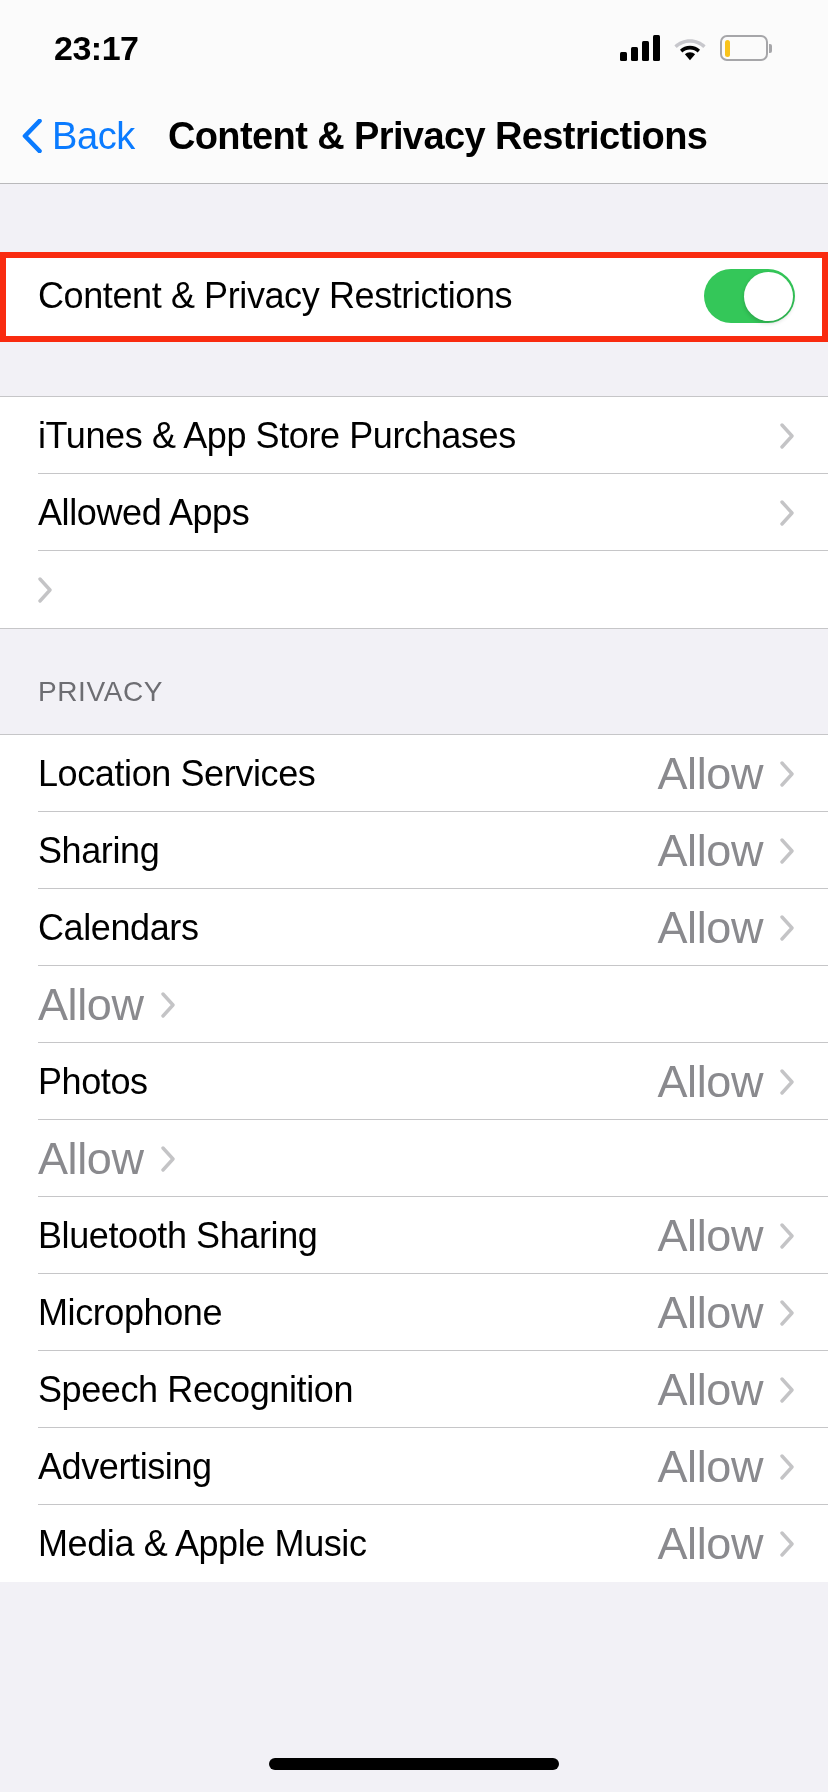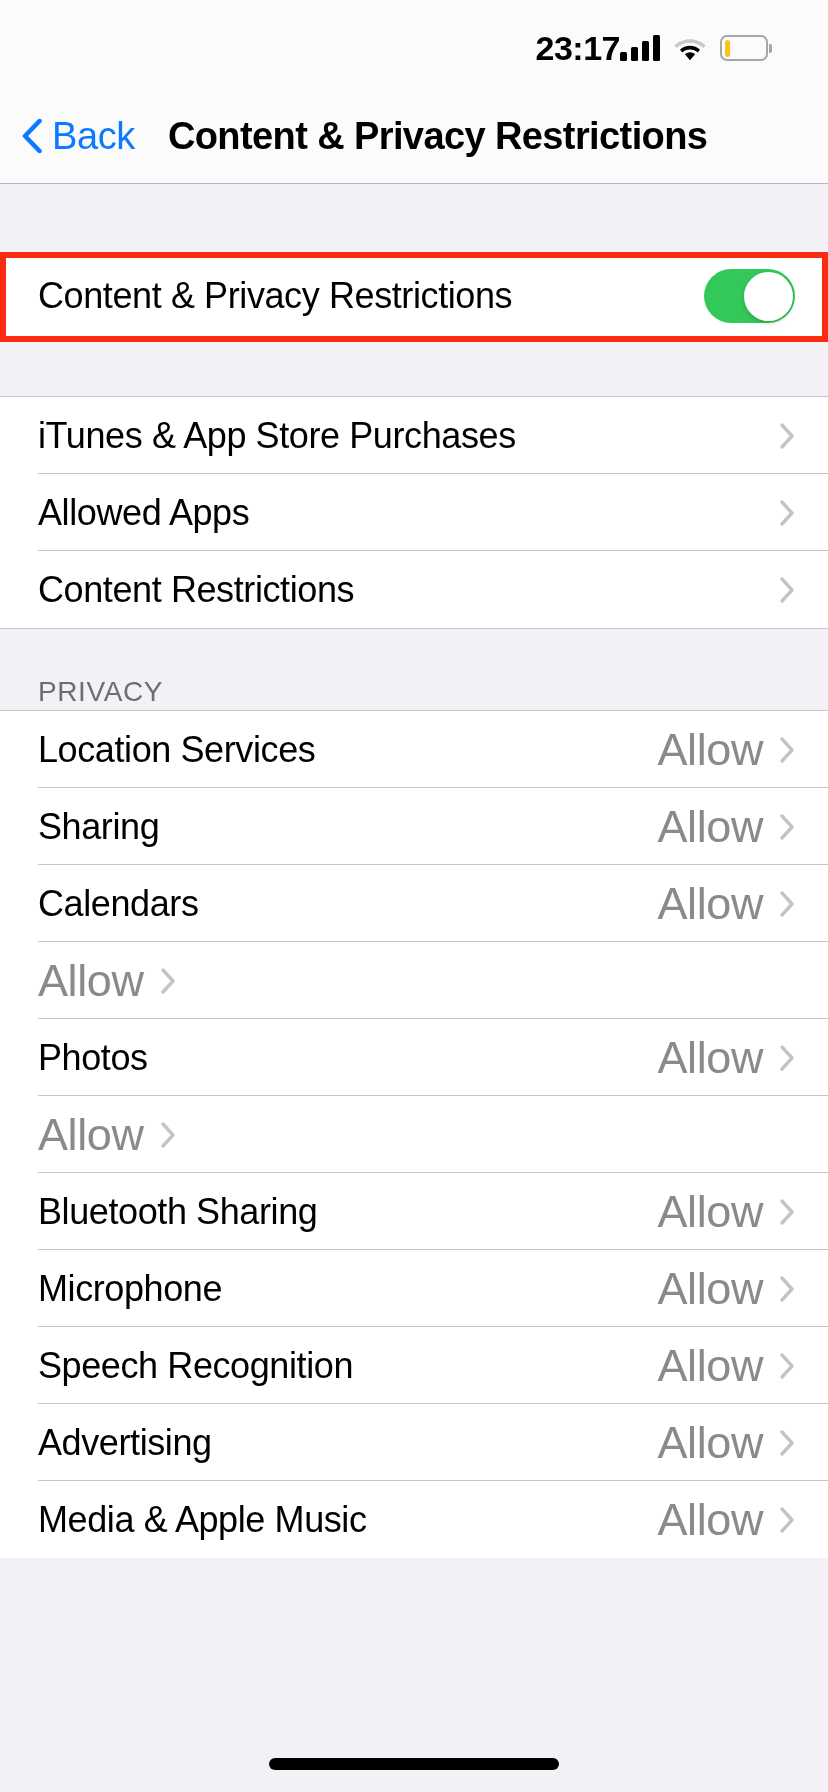--- a/index.html
+++ b/index.html
@@ -9,21 +9,21 @@
     font-family:"Liberation Sans", sans-serif;
     -webkit-font-smoothing:antialiased;
     overflow:hidden;
   }
   .phone { position:relative; width:828px; height:1792px; background:#F2F1F6; }
 
   
   .statusbar {
     position:absolute; top:0; left:0; width:828px; height:88px;
     background:#FBFBFB;
-    display:flex; align-items:center; justify-content:flex-end;
+    display:flex; align-items:center; justify-content:space-between;
     padding:0 56px 0 54px;
   }
   .status-time {
     font-size:34px; font-weight:bold; color:#000; letter-spacing:-0.5px;
     padding-top:8px;
   }
   .status-right { display:flex; align-items:center; gap:13px; padding-top:8px; }
 
   .signal { display:flex; align-items:flex-end; gap:4px; height:26px; }
   .signal i { display:block; width:7px; background:#000; border-radius:1.5px; }
@@ -116,21 +116,21 @@
   
   .highlight {
     position:absolute; left:0; top:0; width:828px;
     border:6px solid #F92B10;
     pointer-events:none;
   }
 
   
   .section-head {
     background:#F2F1F6;
-    padding:49px 0 4px 38px;
+    padding:49px 0 28px 38px;
     font-size:28px; color:#6D6D72; letter-spacing:0.6px; line-height:1;
   }
 
   
   .home-area {
     position:absolute; bottom:0; left:0; width:828px; height:78px;
     background:#F2F1F6;
   }
   .home-bar {
     position:absolute; left:50%; transform:translateX(-50%);
@@ -213,21 +213,20 @@
         <div class="row">
           <div class="row-label">Allowed Apps</div>
           <div class="row-right">
             <span class="chev"><svg width="15" height="26" viewBox="0 0 15 26">
                 <path d="M2 2 L12 13 L2 24" stroke="#C4C4C6" stroke-width="3.4" fill="none" stroke-linecap="round" stroke-linejoin="round"></path>
               </svg></span>
           </div>
           <div class="sep"></div>
         </div>
         <div class="row">
-          <div class="row-label">Content Restrictions</div>
           <div class="row-right">
             <span class="chev"><svg width="15" height="26" viewBox="0 0 15 26">
                 <path d="M2 2 L12 13 L2 24" stroke="#C4C4C6" stroke-width="3.4" fill="none" stroke-linecap="round" stroke-linejoin="round"></path>
               </svg></span>
           </div>
         </div>
       </div>
 
     <div class="section-head">PRIVACY</div>
     <div class="group topline" id="privacy-group">

